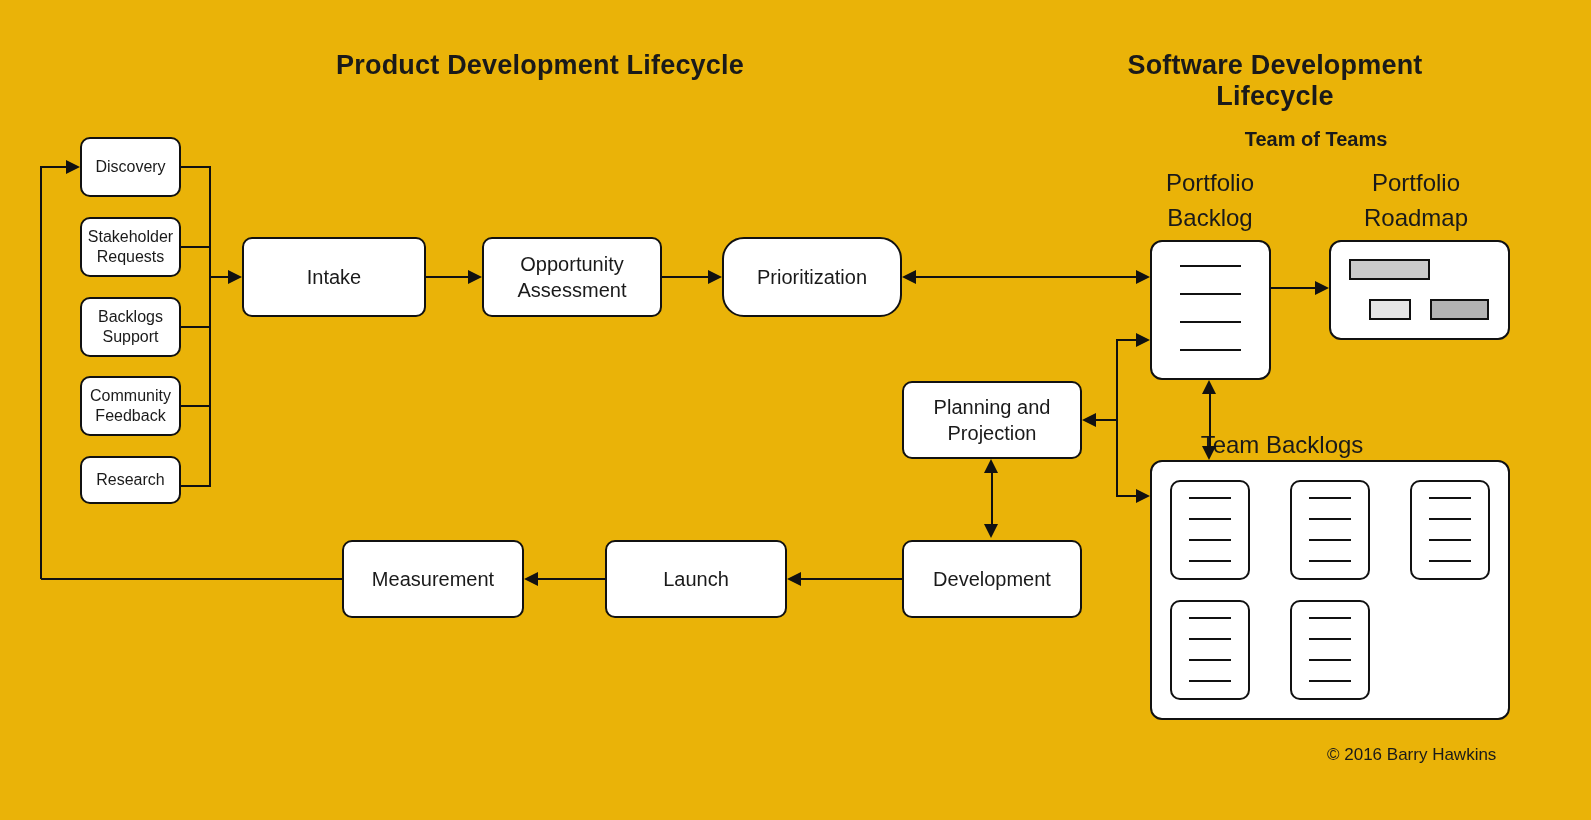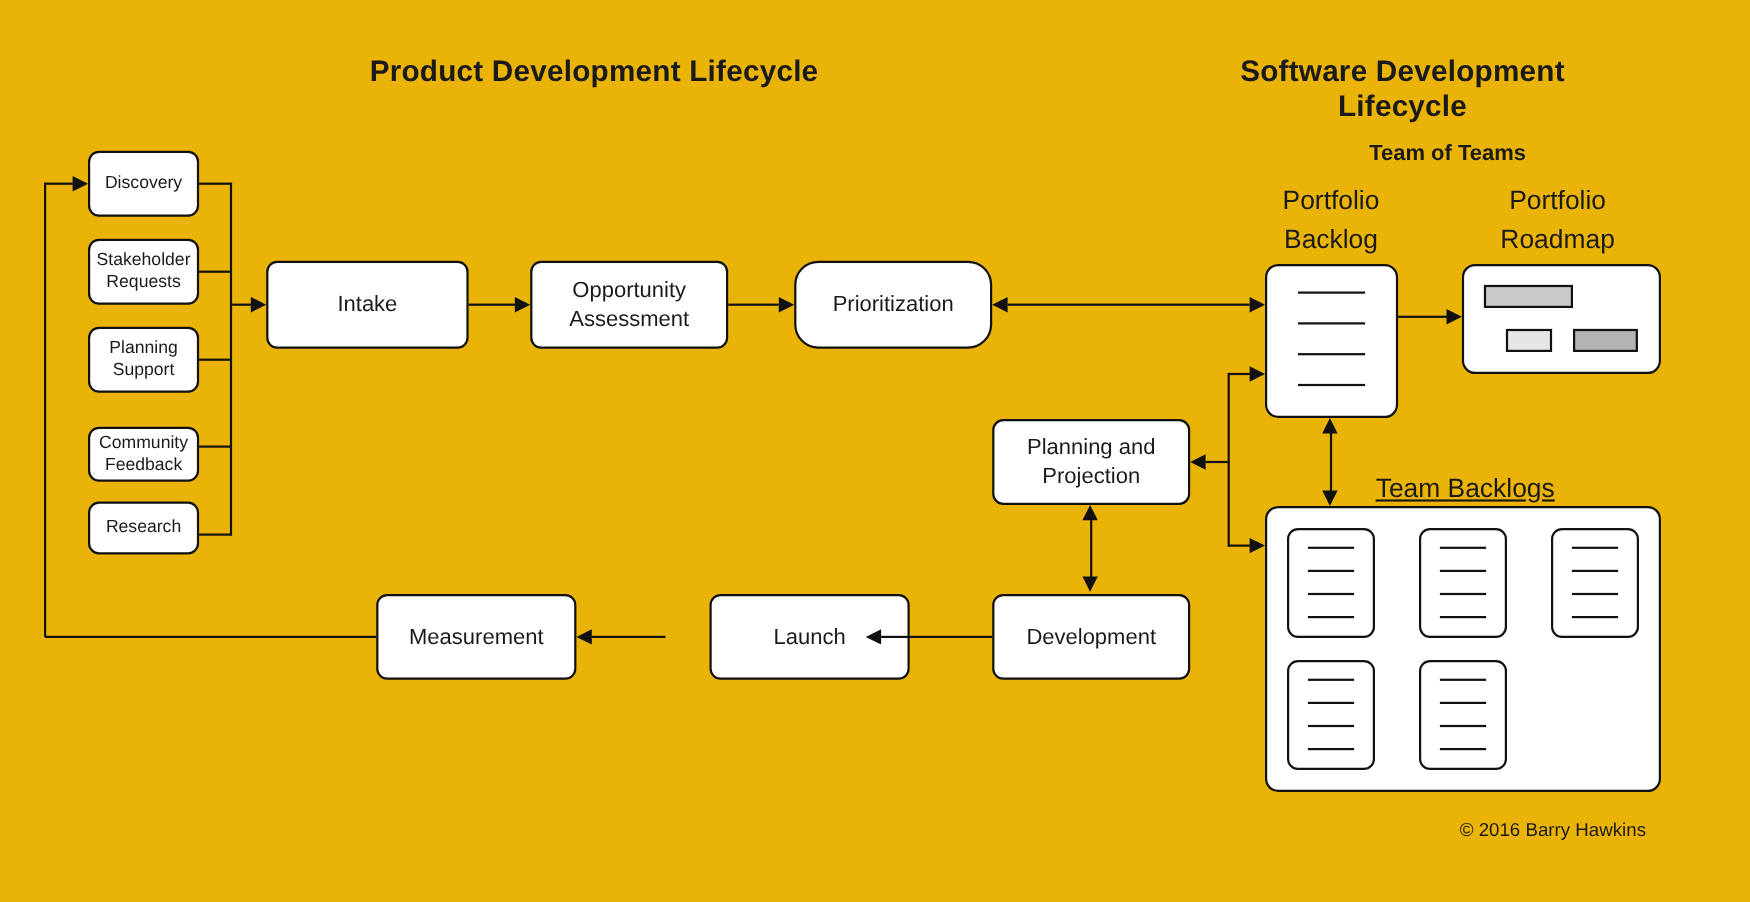--- a/index.html
+++ b/index.html
@@ -36,38 +36,38 @@
 </head>
 <body>
 
 <div id="canvas">
 
   <div class="label title" style="left:540px;top:50px;">Product Development Lifecycle</div>
   <div class="label title" style="left:1275px;top:50px;">Software Development Lifecycle</div>
 
   <div class="box src" style="left:80px;top:137px;width:101px;height:60px;">Discovery</div>
   <div class="box src" style="left:80px;top:217px;width:101px;height:60px;">Stakeholder Requests</div>
-  <div class="box src" style="left:80px;top:297px;width:101px;height:60px;">Planning Support</div>
-  <div class="box src" style="left:80px;top:376px;width:101px;height:50px;margin-top:12px;">Community Feedback</div>
+  <div class="box src" style="left:80px;top:297px;width:101px;height:60px;">Backlogs Support</div>
+  <div class="box src" style="left:80px;top:376px;width:101px;height:60px;">Community Feedback</div>
   <div class="box src" style="left:80px;top:456px;width:101px;height:48px;">Research</div>
 
   <div class="box" style="left:242px;top:237px;width:184px;height:80px;">Intake</div>
   <div class="box" style="left:482px;top:237px;width:180px;height:80px;">Opportunity Assessment</div>
   <div class="box" style="left:722px;top:237px;width:180px;height:80px;border-radius:22px;">Prioritization</div>
   <div class="box" style="left:902px;top:381px;width:180px;height:78px;">Planning and Projection</div>
   <div class="box" style="left:902px;top:540px;width:180px;height:78px;">Development</div>
-  <div class="box" style="left:605px;top:540px;width:182px;height:78px;margin-left:40px;">Launch</div>
+  <div class="box" style="left:605px;top:540px;width:182px;height:78px;">Launch</div>
   <div class="box" style="left:342px;top:540px;width:182px;height:78px;">Measurement</div>
 
   <div class="label h2" style="left:1316px;top:128px;">Team of Teams</div>
   <div class="label h3" style="left:1210px;top:166px;">Portfolio
 Backlog</div>
   <div class="label h3" style="left:1416px;top:166px;">Portfolio
 Roadmap</div>
-  <div class="label h3" style="left:1332px;top:428px;text-decoration:underline;">Team Backlogs</div>
+  <div class="label h3" style="left:1282px;top:428px;">Team Backlogs</div>
 
   <div class="frame" style="left:1150px;top:240px;width:121px;height:140px;"></div>
   <div class="innerline" style="left:1180px;top:265px;width:61px;"></div>
   <div class="innerline" style="left:1180px;top:293px;width:61px;"></div>
   <div class="innerline" style="left:1180px;top:321px;width:61px;"></div>
   <div class="innerline" style="left:1180px;top:349px;width:61px;"></div>
 
   <div class="frame" style="left:1329px;top:240px;width:181px;height:100px;"></div>
   <div class="bar bar-top"></div>
   <div class="bar bar-bl"></div>

